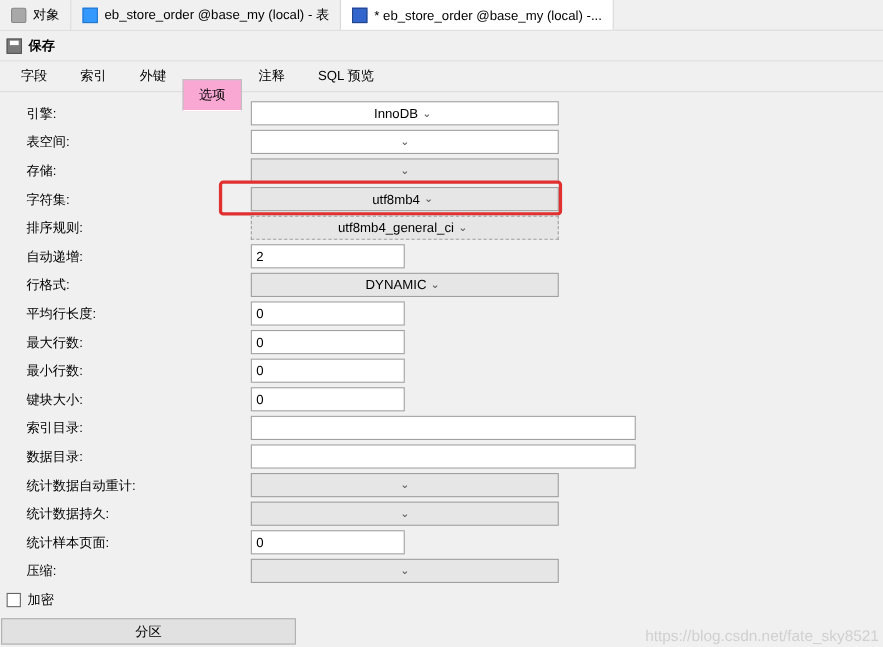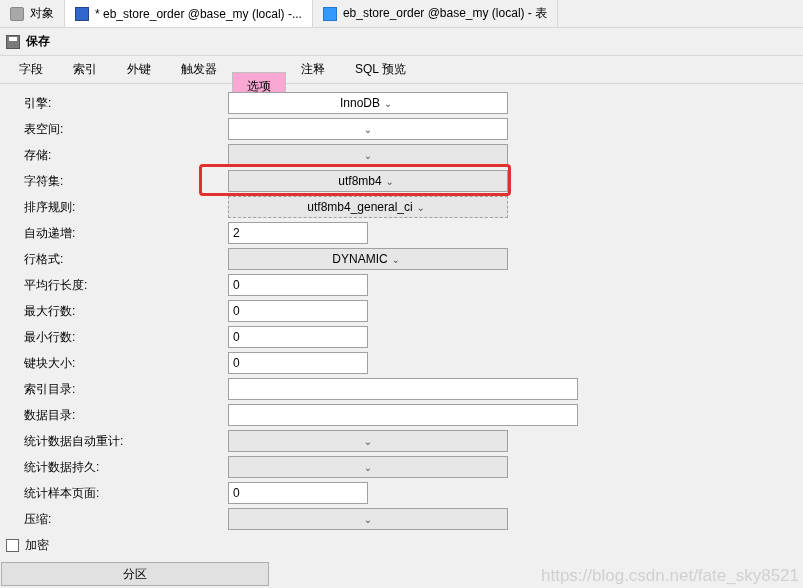--- a/index.html
+++ b/index.html
@@ -133,53 +133,52 @@
     border: 1px solid #adadad;
     text-align: center;
     line-height: 22px;
   }
   
   .watermark {
     position: absolute;
     right: 4px;
     bottom: 2px;
     color: #d0d0d0;
-    font-size: 17px;
+    font-size: 14px;
     font-family: Arial, sans-serif;
     pointer-events: none;
   }
 </style>
 </head>
 <body>
 
 <div class="tab-bar">
   <div class="top-tab">
     <span class="icon-sq icon-obj"></span>
     <span>对象</span>
   </div>
+  <div class="top-tab">
+    <span class="icon-sq icon-table"></span>
+    <span>eb_store_order @base_my (local) - 表</span>
+  </div>
   <div class="top-tab active">
     <span class="icon-sq icon-table2"></span>
     <span>* eb_store_order @base_my (local) -...</span>
-  </div>
-  <div class="top-tab">
-    <span class="icon-sq icon-table"></span>
-    <span>eb_store_order @base_my (local) - 表</span>
   </div>
 </div>
 
 <div class="toolbar">
   <span class="save-icon"></span>
   <span>保存</span>
 </div>
 
 <div class="sub-tabs">
   <div class="sub-tab">字段</div>
   <div class="sub-tab">索引</div>
   <div class="sub-tab">外键</div>
-  <div class="sub-tab">触发器</div>
   <div class="sub-tab active">选项</div>
   <div class="sub-tab">注释</div>
   <div class="sub-tab">SQL 预览</div>
 </div>
 
 <div class="form-area">
 
   <div class="row">
     <span class="lbl">引擎:</span>
     <div class="ctrl dropdown">

